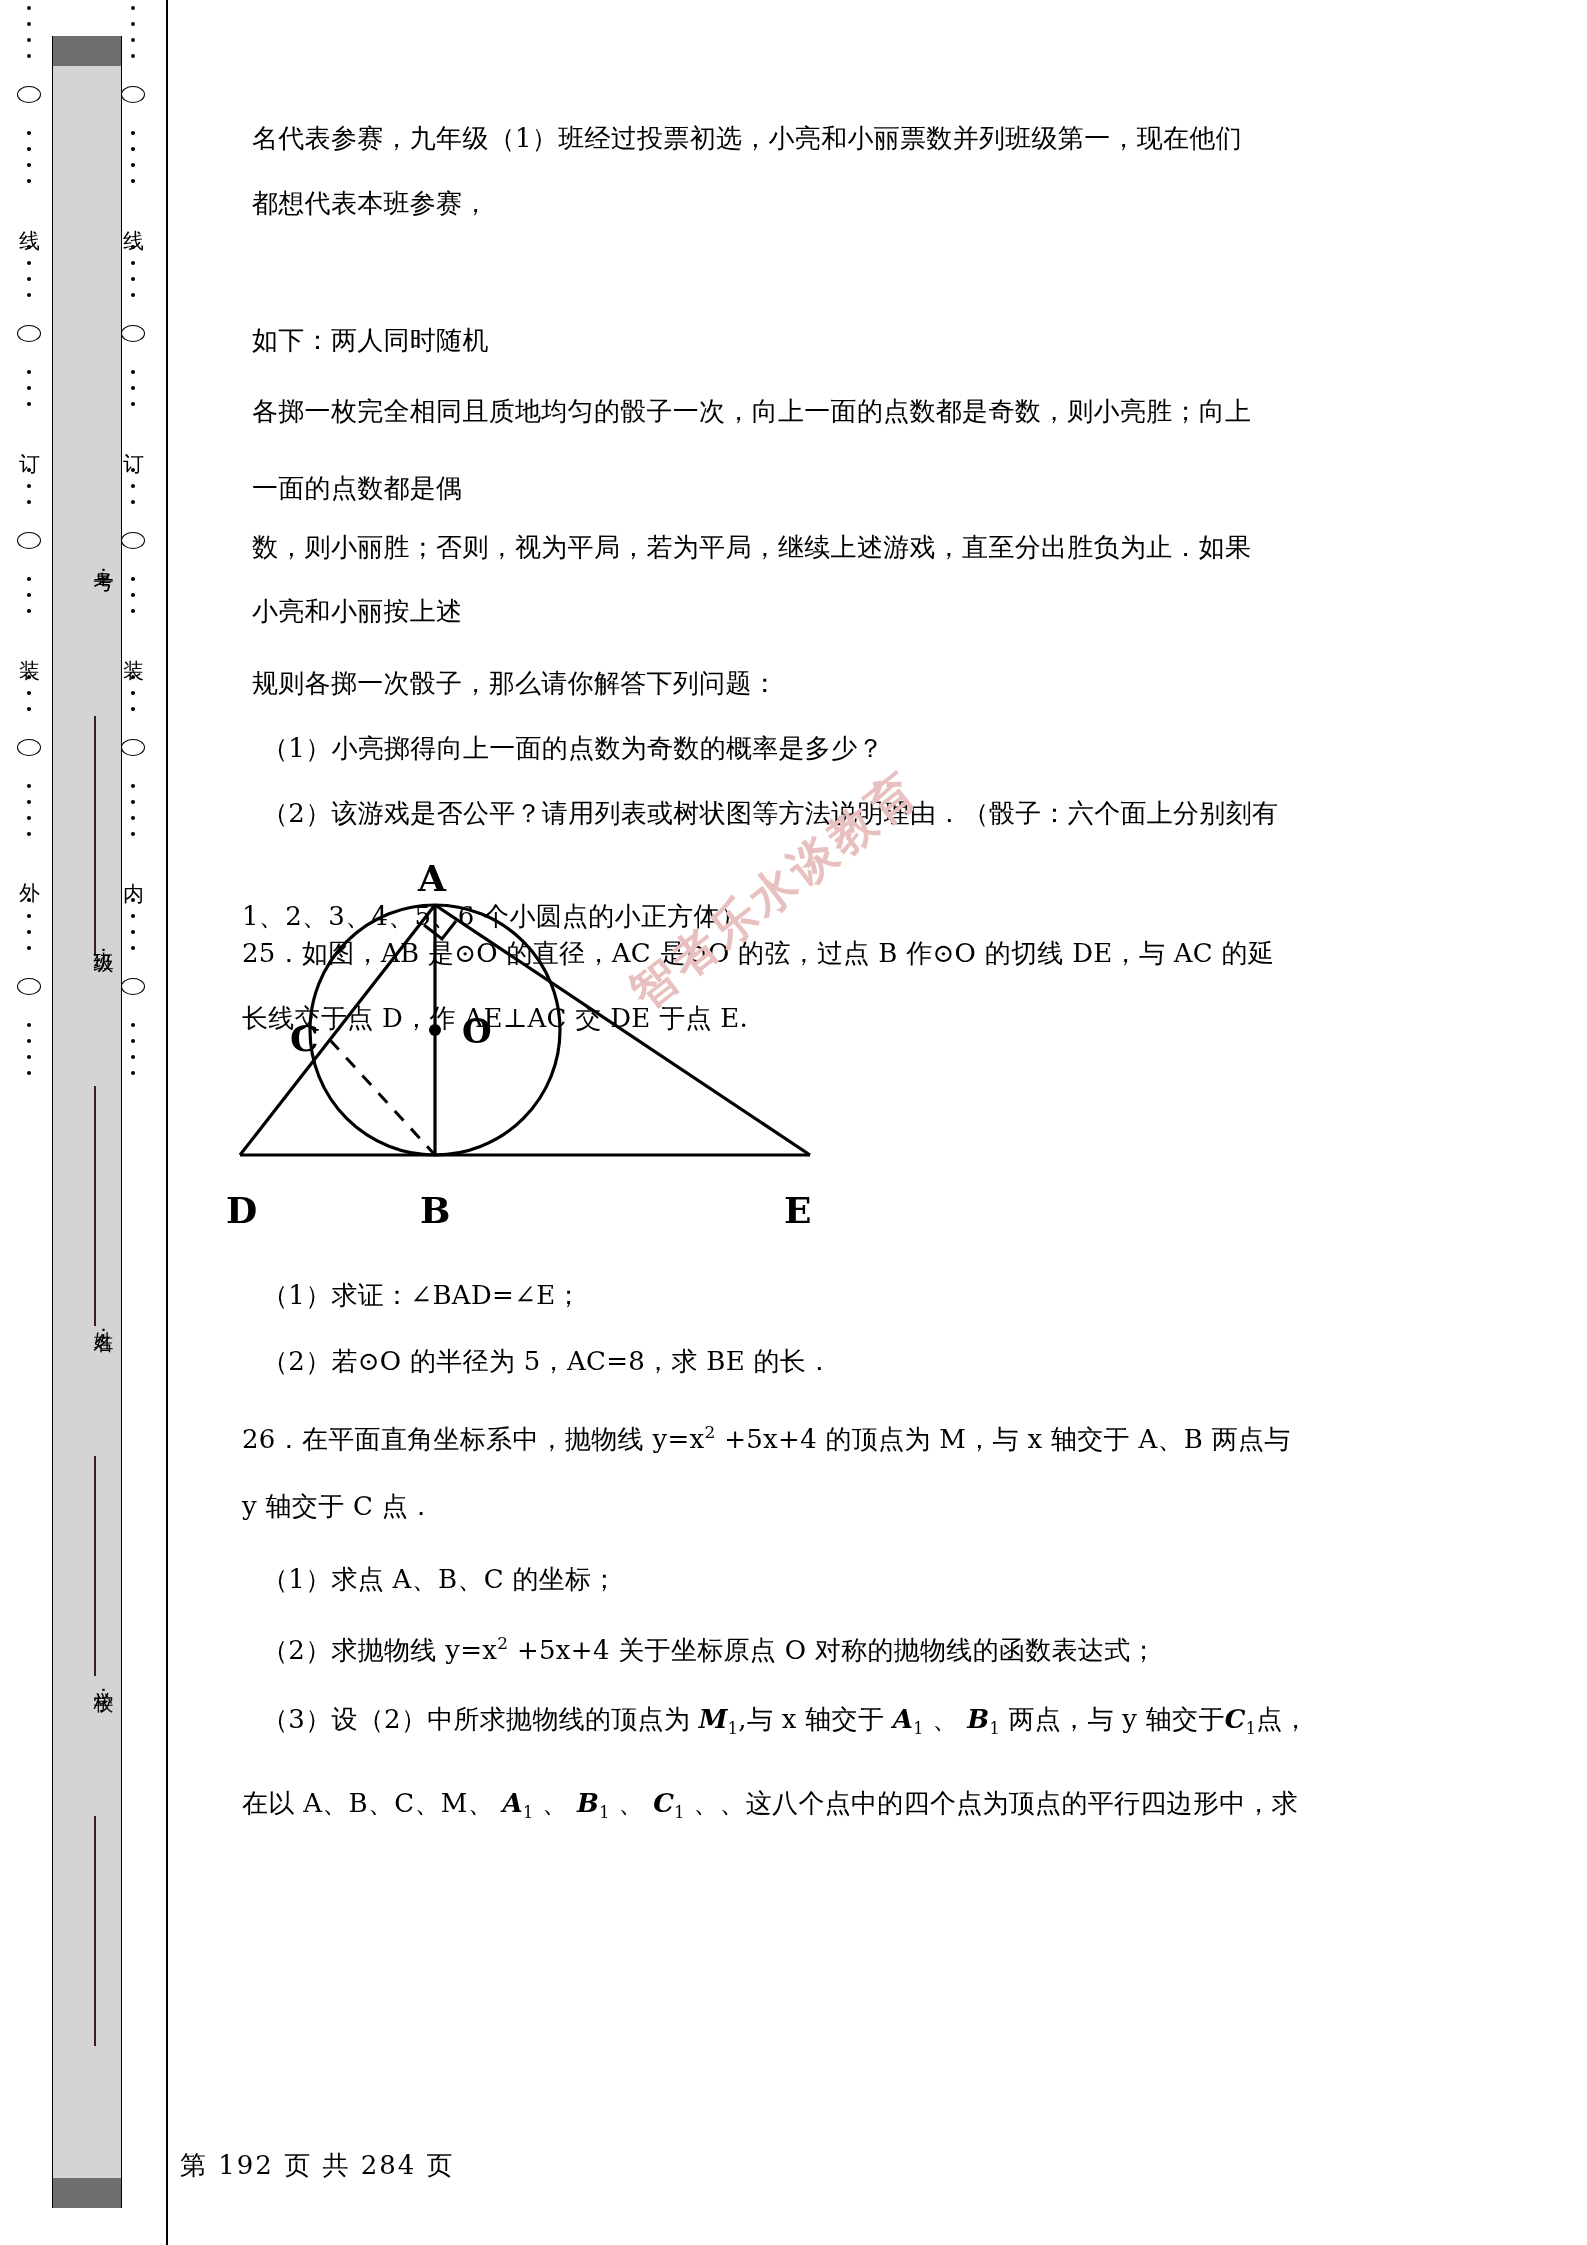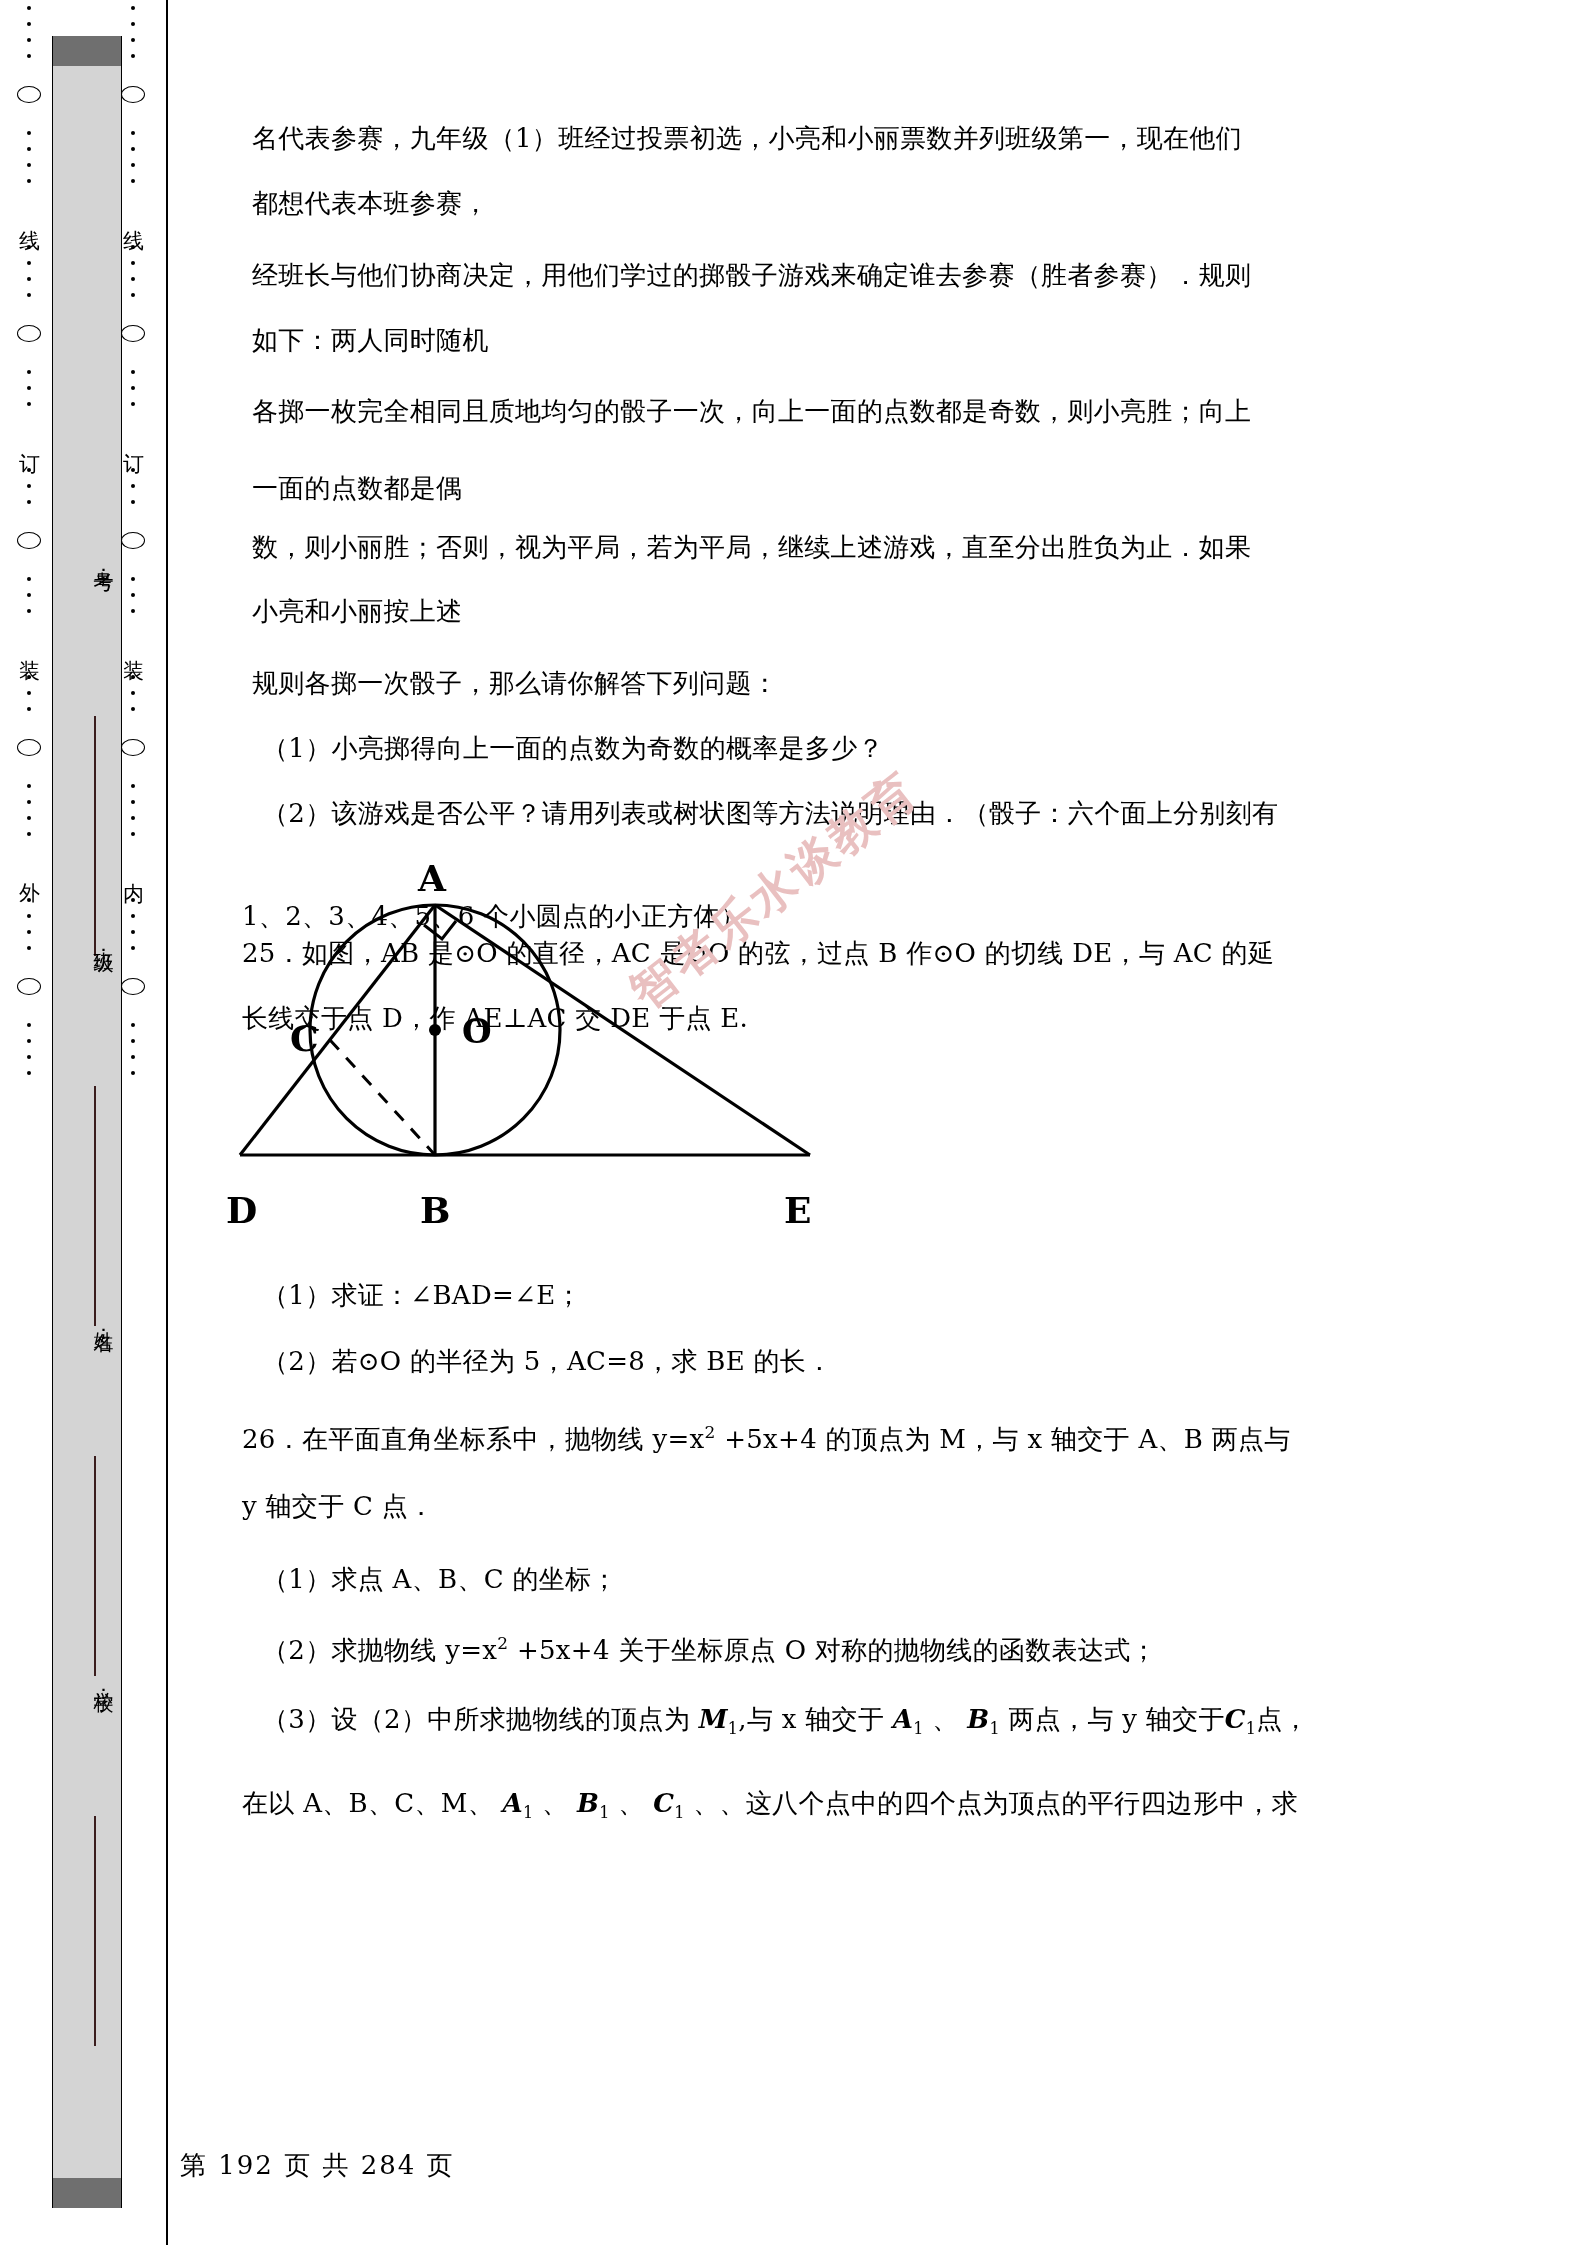--- a/index.html
+++ b/index.html
@@ -289,21 +289,20 @@
       <div class="dot"></div>
     </div>
   </div>
 
   <div class="vrule"></div>
 
   <div class="body">
 
     <div class="para" style="left:72px; top:125px;">名代表参赛，九年级（1）班经过投票初选，小亮和小丽票数并列班级第一，现在他们</div>
     <div class="para" style="left:72px; top:190px;">都想代表本班参赛，</div>
-    <div class="para" style="left:72px; top:262px;">经班长与他们协商决定，用他们学过的掷骰子游戏来确定谁去参赛（胜者参赛）．规则</div>
     <div class="para" style="left:72px; top:327px;">如下：两人同时随机</div>
     <div class="para" style="left:72px; top:398px;">各掷一枚完全相同且质地均匀的骰子一次，向上一面的点数都是奇数，则小亮胜；向上</div>
     <div class="para" style="left:72px; top:475px;">一面的点数都是偶</div>
     <div class="para" style="left:72px; top:534px;">数，则小丽胜；否则，视为平局，若为平局，继续上述游戏，直至分出胜负为止．如果</div>
     <div class="para" style="left:72px; top:598px;">小亮和小丽按上述</div>
     <div class="para" style="left:72px; top:670px;">规则各掷一次骰子，那么请你解答下列问题：</div>
     <div class="para" style="left:82px; top:735px;">（1）小亮掷得向上一面的点数为奇数的概率是多少？</div>
     <div class="para" style="left:82px; top:800px;">（2）该游戏是否公平？请用列表或树状图等方法说明理由．（骰子：六个面上分别刻有</div>
     <div class="para" style="left:62px; top:866px;margin-top:37px;">1、2、3、4、5、6 个小圆点的小正方体）</div>
 

